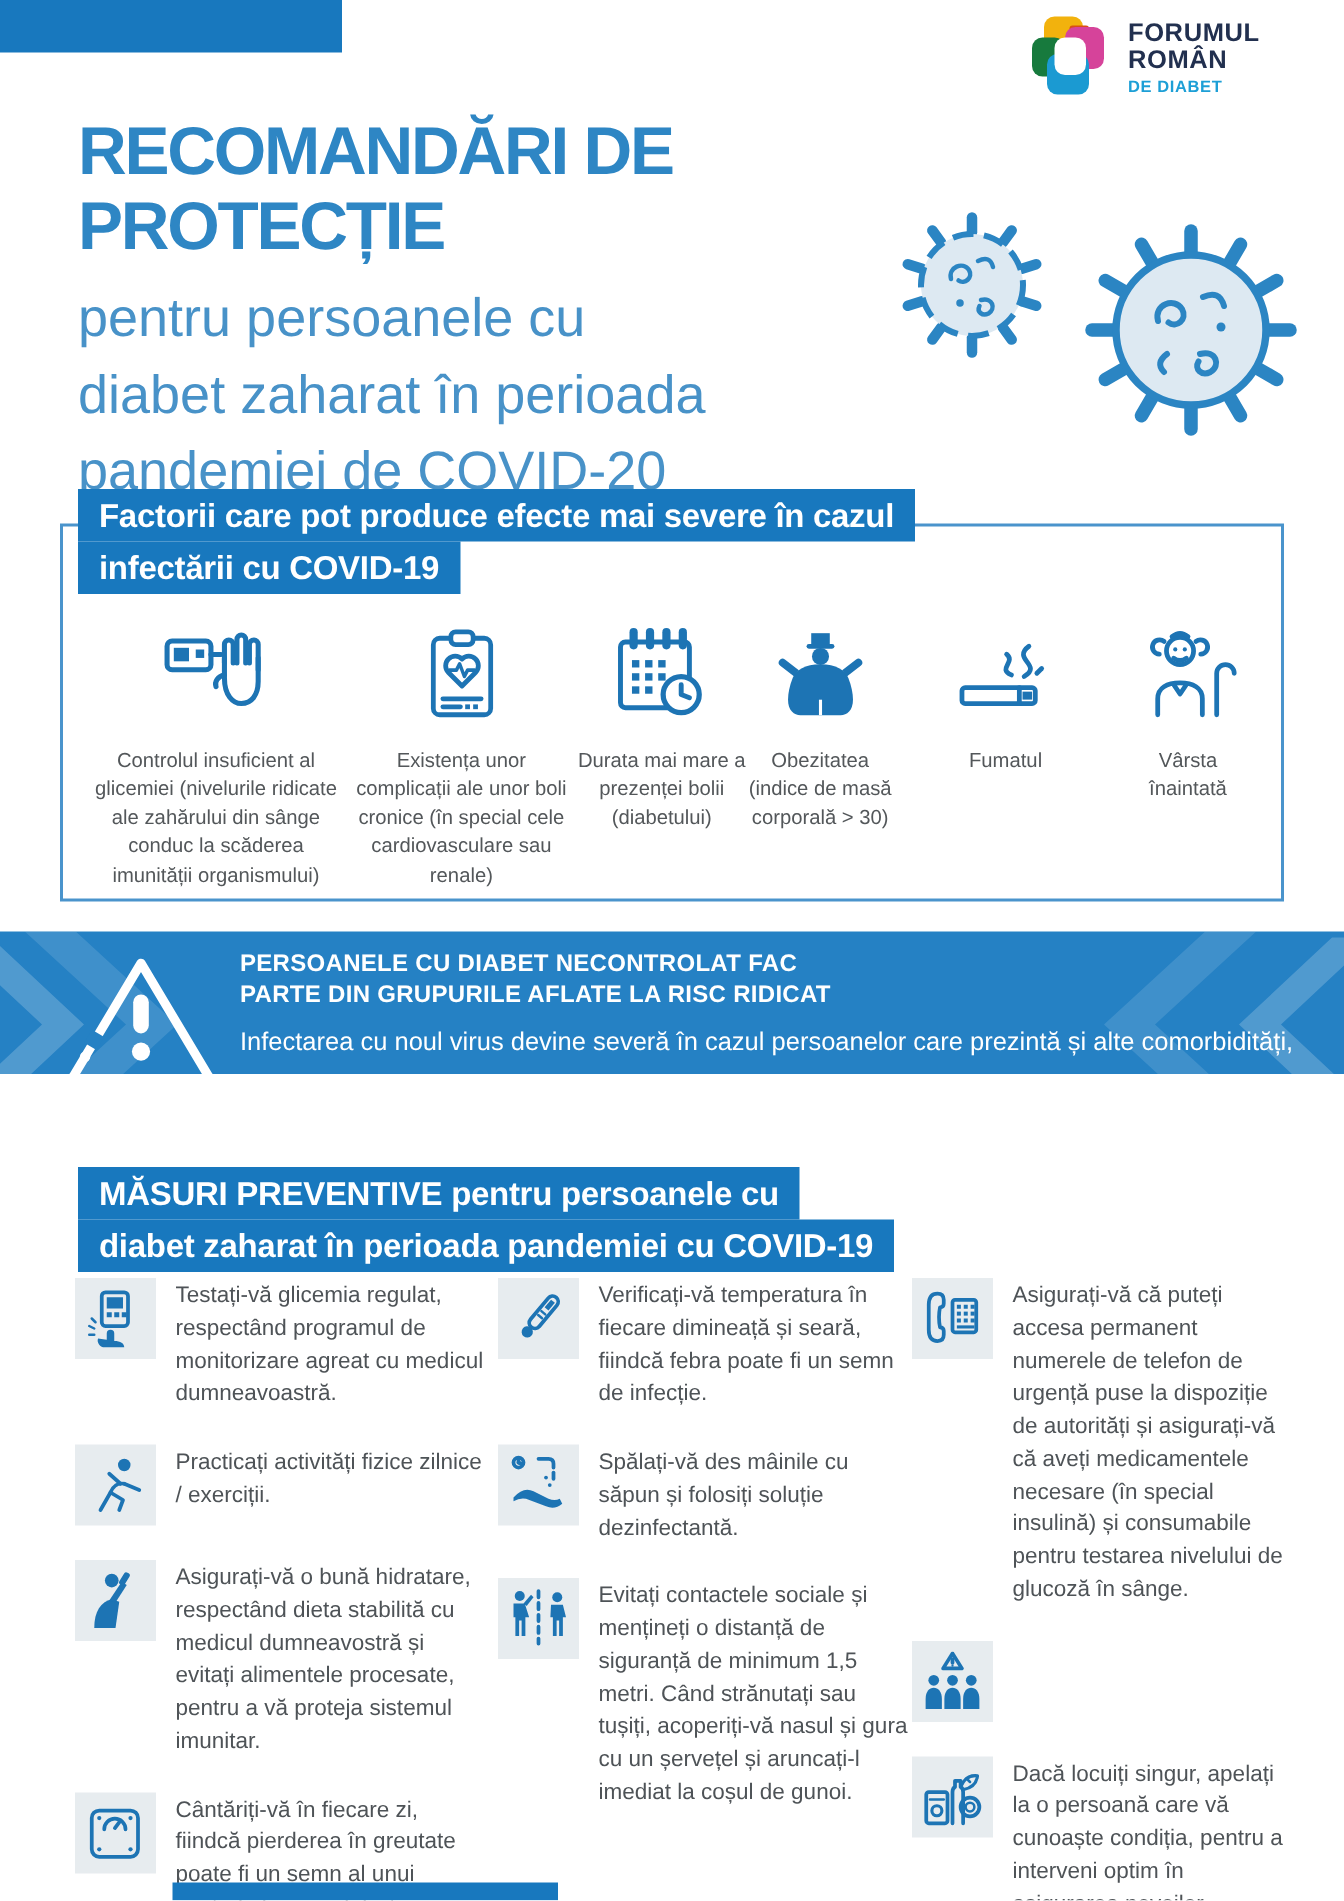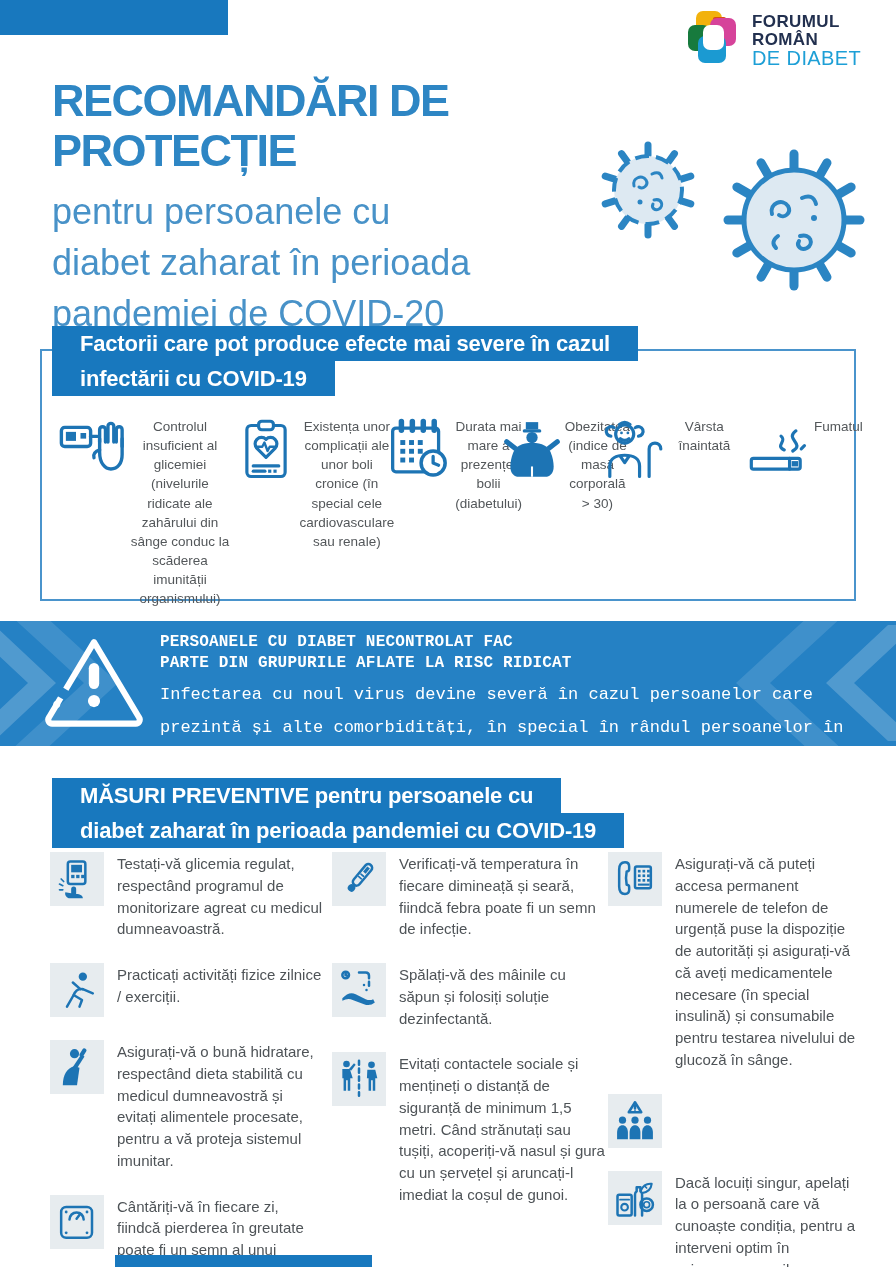--- a/index.html
+++ b/index.html
@@ -7,53 +7,53 @@
   .page{position:relative;width:896px;height:1267px;background:#fff;overflow:hidden;}
 
   .top-bar{position:absolute;left:0;top:0;width:228px;height:35px;background:#1878be;}
   .bottom-bar{position:absolute;left:115px;top:1255px;width:257px;height:12px;background:#1878be;}
 
   
   .logo{position:absolute;left:686px;top:8px;display:flex;gap:10px;align-items:flex-start;}
   .logo-mark{width:56px;height:58px;}
   .logo-text{padding-top:5px;}
   .lg-line{font-size:17px;font-weight:bold;color:#22304f;line-height:18px;letter-spacing:.4px;}
-  .lg-sub{font-size:20px;font-weight:normal;color:#1d9fd6;line-height:18px;letter-spacing:.4px;}
+  .lg-sub{font-size:11px;font-weight:bold;color:#1d9fd6;line-height:18px;letter-spacing:.4px;}
 
   
   .title-block{position:absolute;left:52px;top:76px;width:600px;}
   .page-title{margin:0;font-size:45px;font-weight:bold;color:#2e86c4;letter-spacing:-1.5px;line-height:50px;}
   .subtitle{margin-top:10px;font-size:36px;color:#4892c8;line-height:51px;font-weight:400;}
 
   .virus{position:absolute;}
   .virus-small{left:592px;top:134px;}
   .virus-big{left:718px;top:144px;}
 
   
   .sec-head{position:absolute;left:52px;z-index:6;line-height:0;}
   .sec-head span{display:inline-block;background:#1878be;color:#fff;font-weight:bold;
-    font-size:22px;line-height:31px;padding:2px 28px;letter-spacing:-.2px;}
+    font-size:22px;line-height:31px;padding:2px 14px;letter-spacing:-.2px;}
   .factors-head{top:326px;}
   .measures-head{top:778px;}
 
   
   .factors-box{position:absolute;left:40px;top:349px;width:816px;height:252px;box-sizing:border-box;
     border:2px solid #4a94cc;display:flex;justify-content:space-between;padding:60px 16px 0 16px;}
-  .factor{display:flex;flex-direction:row;align-items:flex-start;text-align:center;}
+  .factor{display:flex;flex-direction:column;align-items:center;text-align:center;}
   .factor:nth-child(1){width:172px;}
   .factor:nth-child(2){width:152px;}
   .factor:nth-child(3){width:112px;}
   .factor:nth-child(4){width:96px;}
   .factor:nth-child(5){width:148px;}
   .factor:nth-child(6){width:92px;}
   .f-icon{height:80px;display:flex;align-items:center;justify-content:center;}
   .f-text{font-size:13.5px;color:#53575a;line-height:1.42;margin-top:6px;}
 
   
-  .alert{position:absolute;left:0;top:621px;width:896px;height:125px;background:#2581c4;overflow:hidden;font-family:Liberation Mono, monospace;}
+  .alert{position:absolute;left:0;top:621px;width:896px;height:95px;background:#2581c4;overflow:hidden;}
   .chev{position:absolute;top:0;}
   .chev-l{left:0;}
   .chev-r{right:0;}
   .alert-tri{position:absolute;left:42px;top:13px;z-index:2;}
   .alert-text{position:absolute;left:160px;top:11px;width:714px;z-index:3;}
   .alert-title{font-size:16px;font-weight:bold;color:#fff;line-height:21px;letter-spacing:.2px;}
   .alert-body{font-size:17px;color:#fff;line-height:33px;margin:4px 0 0;}
 
   
   .measures{position:absolute;left:50px;top:852px;width:812px;display:grid;
@@ -234,50 +234,50 @@
           <rect x="31" y="47" width="2" height="10" fill="#fff"></rect>
         </svg>
       </div>
       <div class="f-text">Obezitatea (indice de masă corporală &gt; 30)</div>
     </div>
 
     <div class="factor">
       <div class="f-icon">
         <svg width="68" height="68" viewBox="0 0 64 64">
           <g class="fic">
+            <rect x="5" y="39" width="46" height="10" rx="2"></rect>
+            <line x1="41" y1="39" x2="41" y2="49"></line>
+            <path d="M36 31 c-9 -4 3 -8 -3 -13"></path>
+            <path d="M44 32 c12 -7 -8 -11 3 -19"></path>
+            <line x1="52" y1="30" x2="55" y2="27"></line>
+          </g>
+          <rect x="43" y="41.5" width="6" height="5" class="mf"></rect>
+        </svg>
+      </div>
+      <div class="f-text">Fumatul</div>
+    </div>
+
+    <div class="factor">
+      <div class="f-icon">
+        <svg width="68" height="68" viewBox="0 0 64 64">
+          <g class="fic">
             <circle cx="27" cy="16" r="8.5"></circle>
             <path d="M17 10 a4.5 4.5 0 1 0 -3 8"></path>
             <path d="M37 10 a4.5 4.5 0 1 1 3 8"></path>
             <path d="M22 7 q5 -4 10 0"></path>
             <path d="M23 20.5 q4 3 8 0"></path>
             <path d="M13 56 V46 c0 -7 6 -10 14 -10 c8 0 14 3 14 10 v10"></path>
             <path d="M23 37 l4 6 4 -6"></path>
             <path d="M50 56 V30 a5.5 5.5 0 0 1 11 0"></path>
           </g>
           <circle cx="24" cy="15" r="1.3" class="mf"></circle>
           <circle cx="30" cy="15" r="1.3" class="mf"></circle>
         </svg>
       </div>
       <div class="f-text">Vârsta înaintată</div>
-    </div>
-
-    <div class="factor">
-      <div class="f-icon">
-        <svg width="68" height="68" viewBox="0 0 64 64">
-          <g class="fic">
-            <rect x="5" y="39" width="46" height="10" rx="2"></rect>
-            <line x1="41" y1="39" x2="41" y2="49"></line>
-            <path d="M36 31 c-9 -4 3 -8 -3 -13"></path>
-            <path d="M44 32 c12 -7 -8 -11 3 -19"></path>
-            <line x1="52" y1="30" x2="55" y2="27"></line>
-          </g>
-          <rect x="43" y="41.5" width="6" height="5" class="mf"></rect>
-        </svg>
-      </div>
-      <div class="f-text">Fumatul</div>
     </div>
 
   </div>
 
   <div class="alert">
     <svg class="chev chev-l" width="300" height="125" viewBox="0 0 300 125">
       <polygon points="-34,4 -6,4 56,62 -6,120 -34,120 28,62" fill="#ffffff" fill-opacity="0.20"></polygon>
       <polygon points="10,-6 44,-6 118,62 44,130 10,130 84,62" fill="#ffffff" fill-opacity="0.12"></polygon>
     </svg>
     <svg class="chev chev-r" width="170" height="125" viewBox="0 0 170 125">

